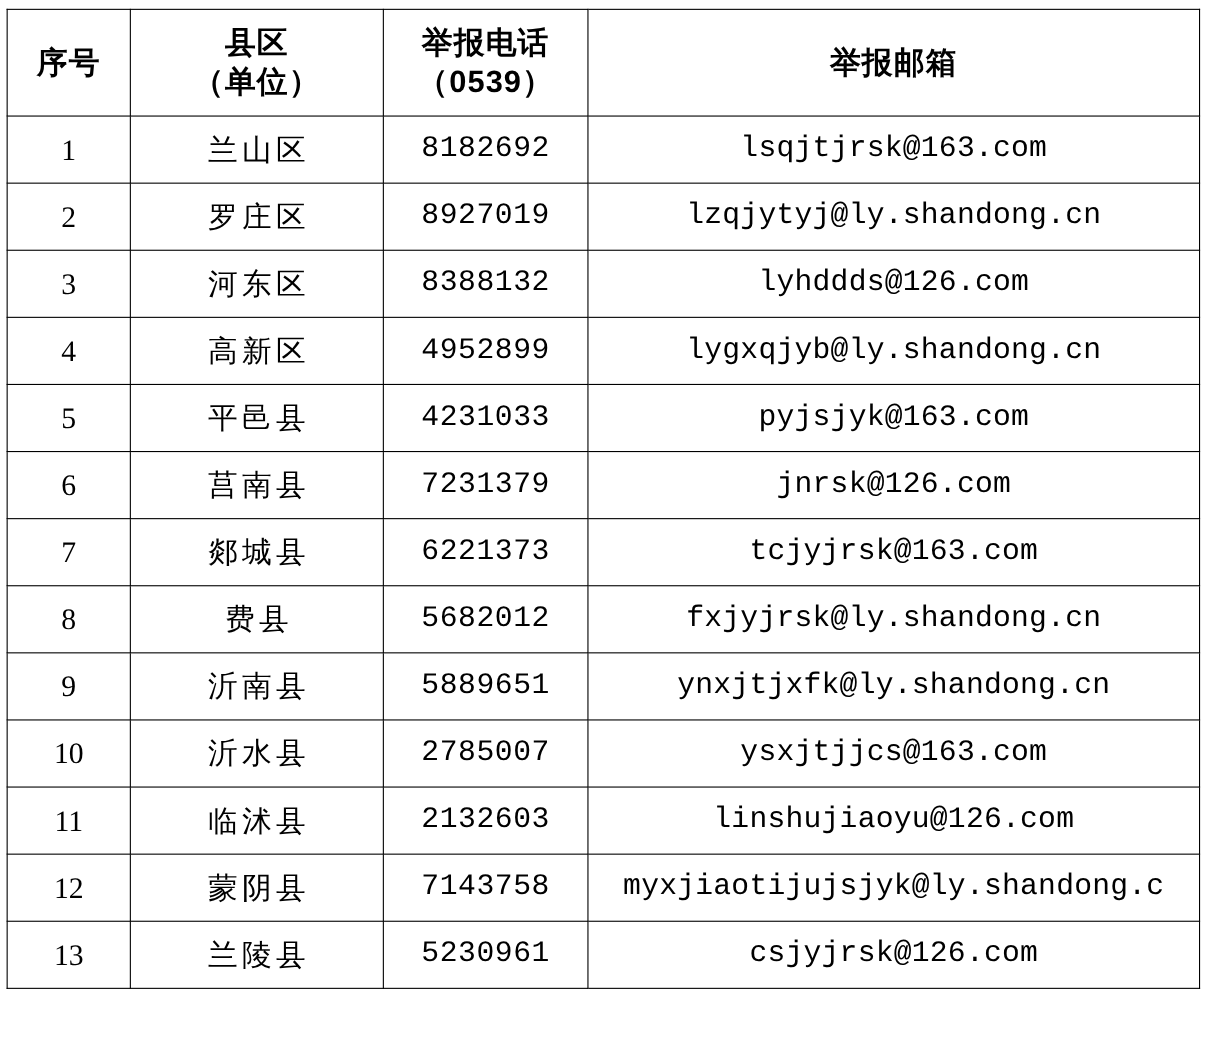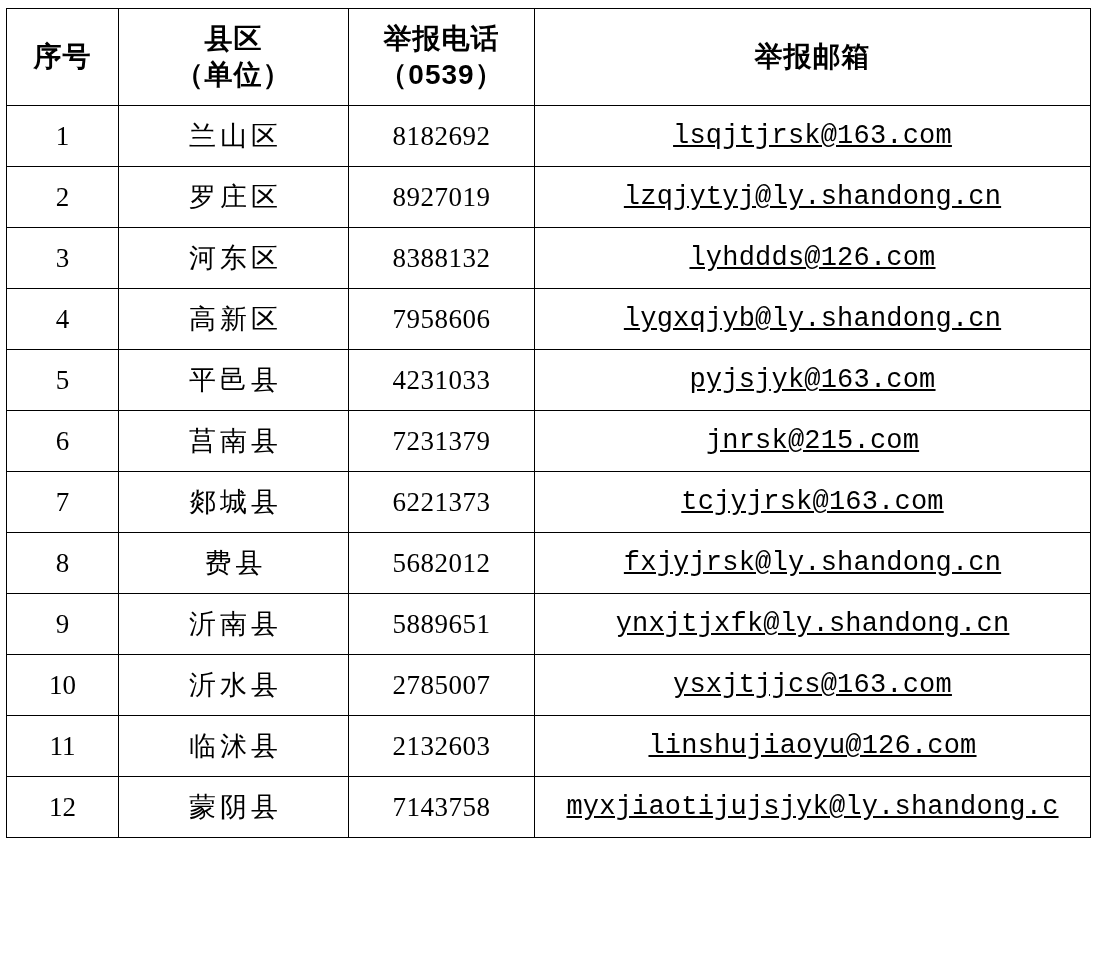--- a/index.html
+++ b/index.html
@@ -60,31 +60,30 @@
     font-size: 27px;
   }
   td.cell-county {
     font-family: "Liberation Sans", sans-serif;
     font-size: 27px;
     letter-spacing: 4px;
     text-indent: 4px;
     margin-left: 48px;
   }
   td.cell-phone {
-    font-family: Liberation Serif, serif;
+    font-family: Liberation Mono, monospace;
     font-size: 27px;
     letter-spacing: 0.5px;
   }
   td.cell-email {
     font-family: "Liberation Mono", monospace;
     font-size: 24px;
     letter-spacing: 0.2px;
     white-space: nowrap;
     overflow: hidden;
-    text-decoration: underline;
   }
 </style>
 </head>
 <body>
 
 <div class="page">
   <table class="report-table">
     <colgroup>
       <col class="c-index">
       <col class="c-county">
@@ -124,34 +123,34 @@
       </tr>
       <tr class="data-row">
         <td class="cell-index">3</td>
         <td class="cell-county">河东区</td>
         <td class="cell-phone">8388132</td>
         <td class="cell-email">lyhddds@126.com</td>
       </tr>
       <tr class="data-row">
         <td class="cell-index">4</td>
         <td class="cell-county">高新区</td>
-        <td class="cell-phone">7958606</td>
+        <td class="cell-phone">4952899</td>
         <td class="cell-email">lygxqjyb@ly.shandong.cn</td>
       </tr>
       <tr class="data-row">
         <td class="cell-index">5</td>
         <td class="cell-county">平邑县</td>
         <td class="cell-phone">4231033</td>
         <td class="cell-email">pyjsjyk@163.com</td>
       </tr>
       <tr class="data-row">
         <td class="cell-index">6</td>
         <td class="cell-county">莒南县</td>
         <td class="cell-phone">7231379</td>
-        <td class="cell-email">jnrsk@215.com</td>
+        <td class="cell-email">jnrsk@126.com</td>
       </tr>
       <tr class="data-row">
         <td class="cell-index">7</td>
         <td class="cell-county">郯城县</td>
         <td class="cell-phone">6221373</td>
         <td class="cell-email">tcjyjrsk@163.com</td>
       </tr>
       <tr class="data-row">
         <td class="cell-index">8</td>
         <td class="cell-county">费县</td>
@@ -175,15 +174,21 @@
         <td class="cell-county">临沭县</td>
         <td class="cell-phone">2132603</td>
         <td class="cell-email">linshujiaoyu@126.com</td>
       </tr>
       <tr class="data-row">
         <td class="cell-index">12</td>
         <td class="cell-county">蒙阴县</td>
         <td class="cell-phone">7143758</td>
         <td class="cell-email">myxjiaotijujsjyk@ly.shandong.c</td>
       </tr>
+      <tr class="data-row">
+        <td class="cell-index">13</td>
+        <td class="cell-county">兰陵县</td>
+        <td class="cell-phone">5230961</td>
+        <td class="cell-email">csjyjrsk@126.com</td>
+      </tr>
     </tbody>
   </table>
 </div>
 
 </body></html>

